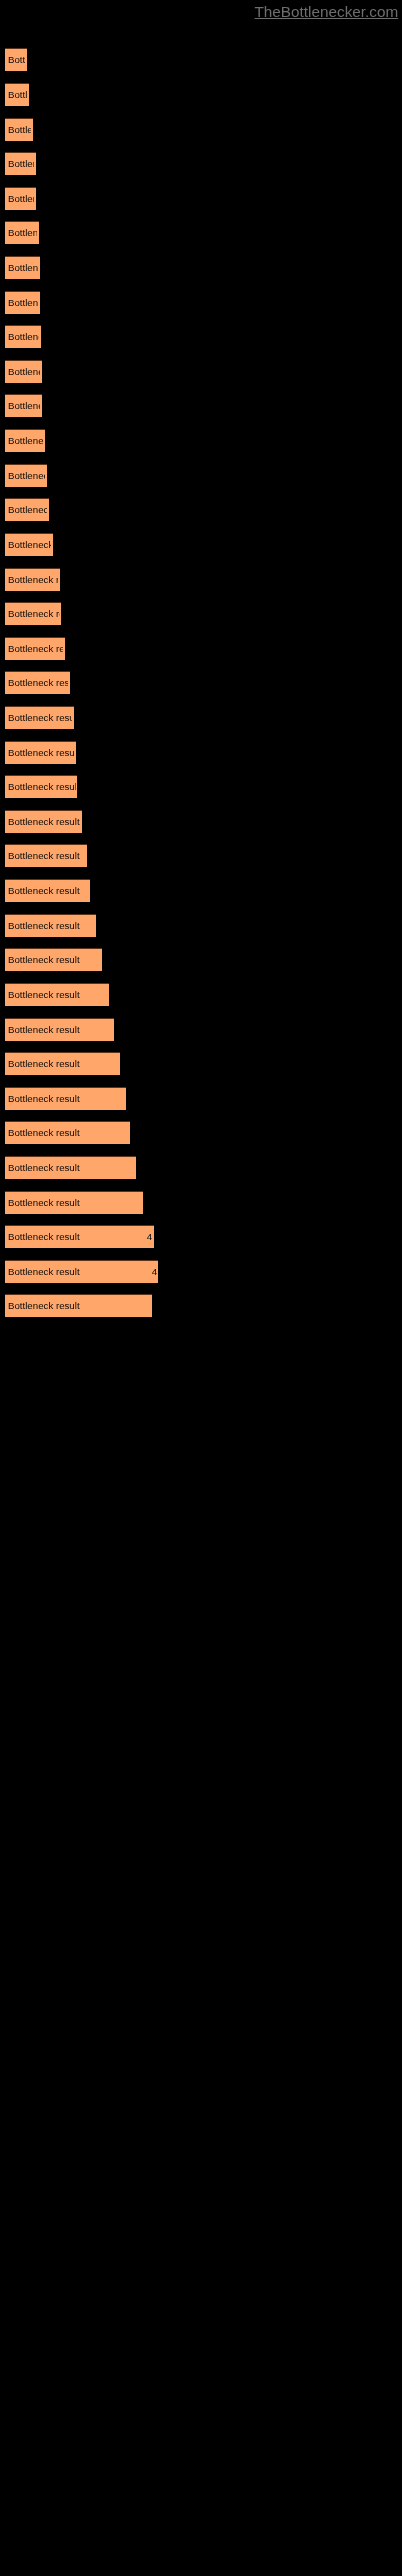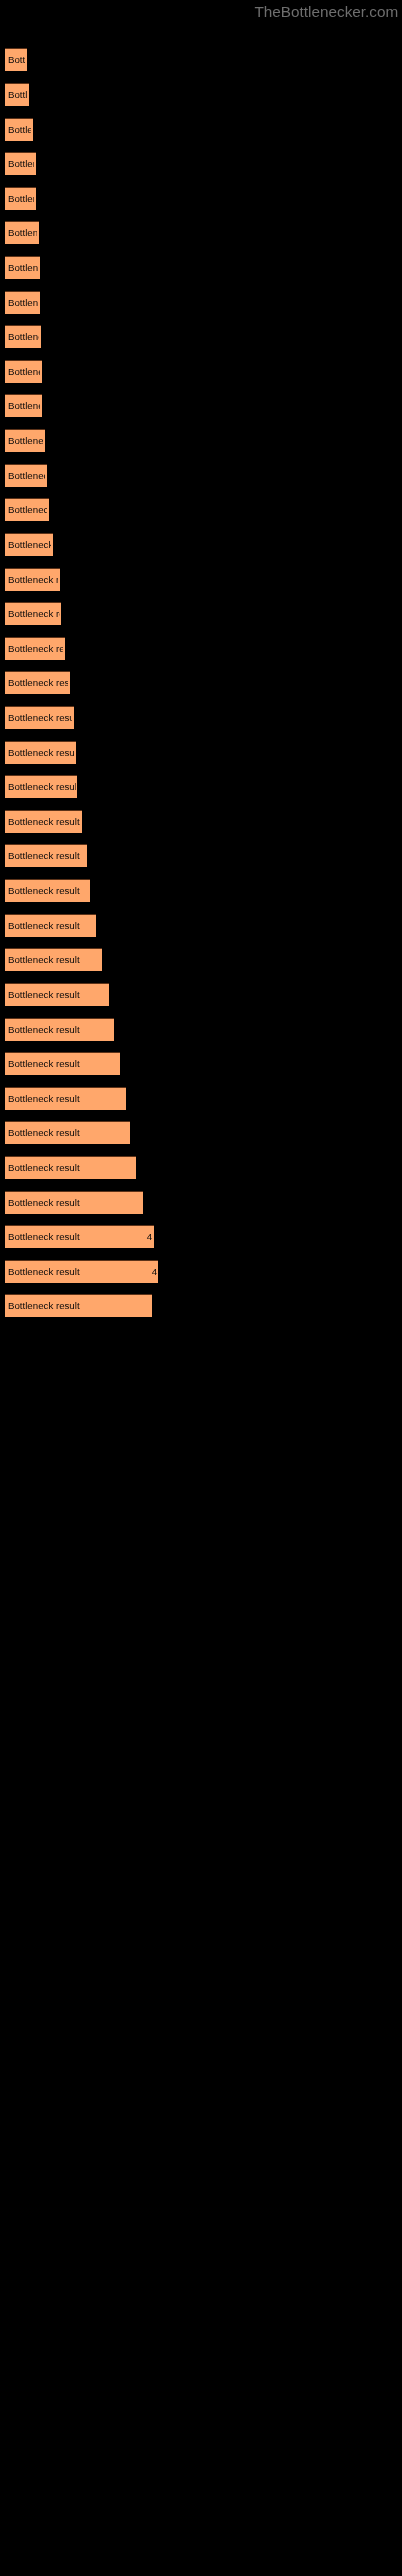--- a/index.html
+++ b/index.html
@@ -18,20 +18,21 @@
   .watermark {
     position: absolute;
     top: 0px;
     right: 4.8px;
     font-size: 15.3px;
     line-height: 24px;
     color: #6e6e6e;
     letter-spacing: 0px;
     white-space: nowrap;
     user-select: none;
+    text-decoration: underline;
   }
 
   .chart {
     position: absolute;
     left: 0;
     top: 0;
     width: 403px;
     height: 2576px;
   }
 

